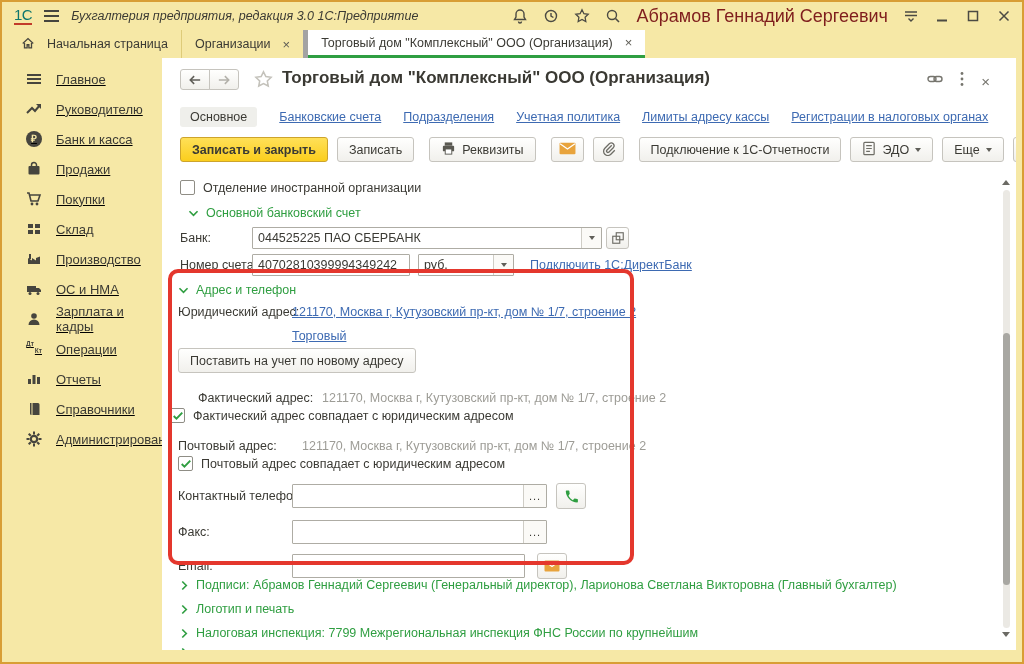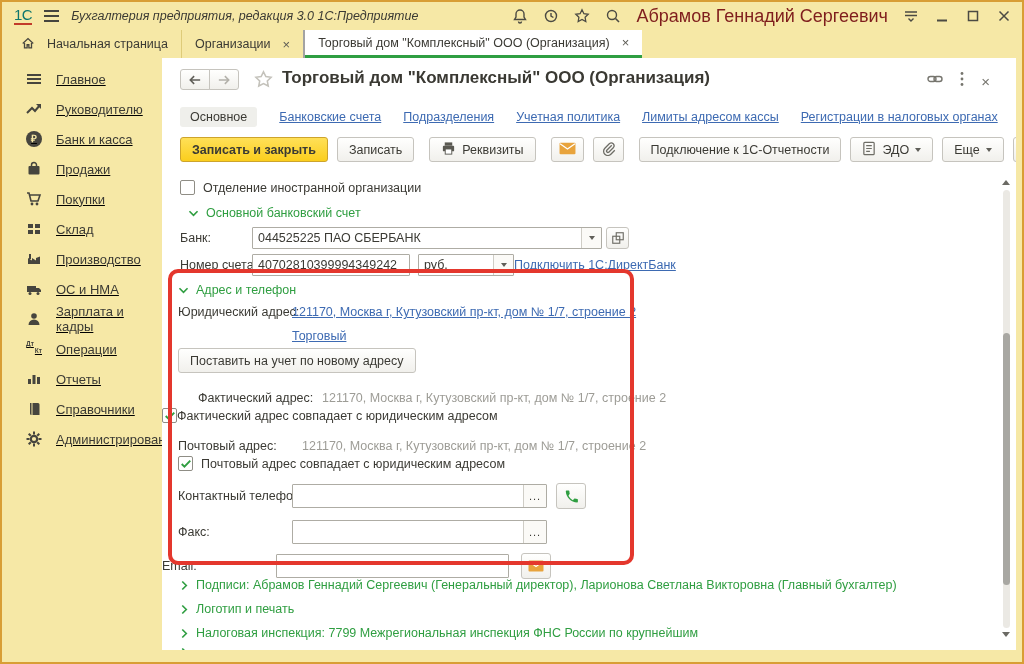--- a/index.html
+++ b/index.html
@@ -12,21 +12,21 @@
   .tb-burger svg,.tb-ico svg{display:block;}
   .tb-title{font-size:12.5px;color:#3b3a34;font-style:italic;}
   .tb-right{margin-left:auto;display:flex;align-items:center;gap:15px;}
   .tb-user{font-size:18px;color:#7f1d1d;cursor:pointer;}
   .winbtn{display:flex;align-items:center;justify-content:center;width:16px;height:16px;cursor:pointer;}
 
   
   .tabbar{height:28px;flex:0 0 28px;display:flex;align-items:stretch;padding-left:6px;}
   .tab{display:flex;align-items:center;gap:12px;padding:0 13px;font-size:12.5px;color:#3b3a34;cursor:pointer;white-space:nowrap;}
   .tab.home{border-right:1px solid #decb79;}
-  .tab.plain{border-right:2px solid #a3a3a3;text-align:right;}
+  .tab.plain{border-right:5px solid #a3a3a3;text-align:right;}
   .tab.active{background:#fff;border-bottom:3px solid #2f9e41;box-sizing:border-box;}
   .tab-x{font-size:13px;color:#5c5b54;line-height:1;cursor:pointer;}
 
   
   .body{flex:1;display:flex;min-height:0;padding:0 6px 12px 0;text-decoration:underline;}
   .sidebar{width:160px;flex:0 0 160px;padding-top:6px;}
   .side-item{height:30px;display:flex;align-items:center;gap:14px;padding-left:24px;font-size:13px;color:#3b3a34;cursor:pointer;}
   .side-item svg{display:block;}
   .dtkt{width:16px;height:16px;font-size:6.5px;font-weight:bold;color:#46453e;line-height:1;display:flex;flex-direction:column;}
   .dtkt span:last-child{align-self:flex-end;}
@@ -325,21 +325,21 @@
               </g>
             </svg></span>
         <span style="font-size:15px;color:#76756e;line-height:1;cursor:pointer;">×</span>
       </div>
 
       <div class="abs row" style="top:49px;left:18px;gap:22px;">
         <span style="background:#efefeb;border-radius:3px;padding:3px 10px;font-size:12.5px;color:#3b3a34;">Основное</span>
         <span class="link">Банковские счета</span>
         <span class="link">Подразделения</span>
         <span class="link">Учетная политика</span>
-        <span class="link">Лимиты адресом кассы</span>
+        <span class="link">Лимиты адресу кассы</span>
         <span class="link">Регистрации в налоговых органах</span>
       </div>
 
       <div class="abs row" style="top:79px;left:18px;right:18px;gap:9px;">
         <span class="btn primary">
             <span>Записать и закрыть</span>
           </span>
         <span class="btn">
             <span>Записать</span>
           </span>
@@ -414,21 +414,21 @@
         <span class="lbl" style="width:72px;">Номер счета:</span>
         <span class="field" style="width:158px;">
           <input value="40702810399994349242" style="">
         </span>
         <span class="field" style="width:96px;margin-left:8px;">
           <span class="combo-txt">руб.</span>
           <span class="dd-seg">
               <span class="caret"></span>
             </span>
         </span>
-        <span class="link" style="">Подключить 1С:ДиректБанк</span>
+        <span class="link" style="margin-left:16px;">Подключить 1С:ДиректБанк</span>
       </div>
 
       <div class="abs redbox" style="left:6px;top:211px;width:466px;height:296px;box-sizing:border-box;"></div>
 
       <div class="abs sec-head" style="top:225px;left:16px;">
         <svg width="11" height="9" viewBox="0 0 12 10" fill="none" stroke="#2f9e41" stroke-width="1.8">
             <path d="M1.5 2.5L6 7l4.5-4.5"></path>
           </svg>
         <span>Адрес и телефон</span>
       </div>
@@ -440,21 +440,21 @@
       <span class="abs link" style="top:271px;left:130px;">Торговый</span>
 
       <span class="abs btn" style="top:290px;left:16px;">
           <span>Поставить на учет по новому адресу</span>
         </span>
 
       <div class="abs row" style="top:331px;left:2px;height:18px;margin-left:34px;">
         <span class="lbl" style="width:124px;">Фактический адрес:</span>
         <span class="graytxt">121170, Москва г, Кутузовский пр-кт, дом № 1/7, строение 2</span>
       </div>
-      <div class="abs row" style="top:350px;left:0;gap:0;">
+      <div class="abs row" style="top:350px;left:8px;gap:8px;">
         <span class="checkbox">
           <svg width="12" height="12" viewBox="0 0 14 14" fill="none" stroke="#2f9e41" stroke-width="2.2">
               <path d="M2 7l3.2 3.2L12 3"></path>
             </svg>
         </span>
         <span class="lbl">Фактический адрес совпадает с юридическим адресом</span>
       </div>
 
       <div class="abs row" style="top:379px;left:16px;height:18px;">
         <span class="lbl" style="width:124px;">Почтовый адрес:</span>
@@ -481,21 +481,21 @@
             </svg>
         </span>
       </div>
       <div class="abs row" style="top:461px;left:16px;height:26px;">
         <span class="lbl" style="width:114px;">Факс:</span>
         <span class="field" style="width:255px;height:24px;">
           <input style="">
           <span class="ell-seg">...</span>
         </span>
       </div>
-      <div class="abs row" style="top:495px;left:0;height:26px;">
+      <div class="abs row" style="top:495px;left:16px;height:26px;">
         <span class="lbl" style="width:114px;">Email:</span>
         <span class="field" style="width:233px;height:24px;">
           <input style="">
         </span>
         <span class="sqbtn" style="width:30px;height:26px;margin-left:12px;">
           <svg width="16" height="12" viewBox="0 0 16 12">
               <rect x="0.5" y="0.5" width="15" height="11" rx="1" fill="#e8a33c"></rect>
               <path d="M1 1.5l7 5 7-5" fill="none" stroke="#fff" stroke-width="1.2"></path>
             </svg>
         </span>

